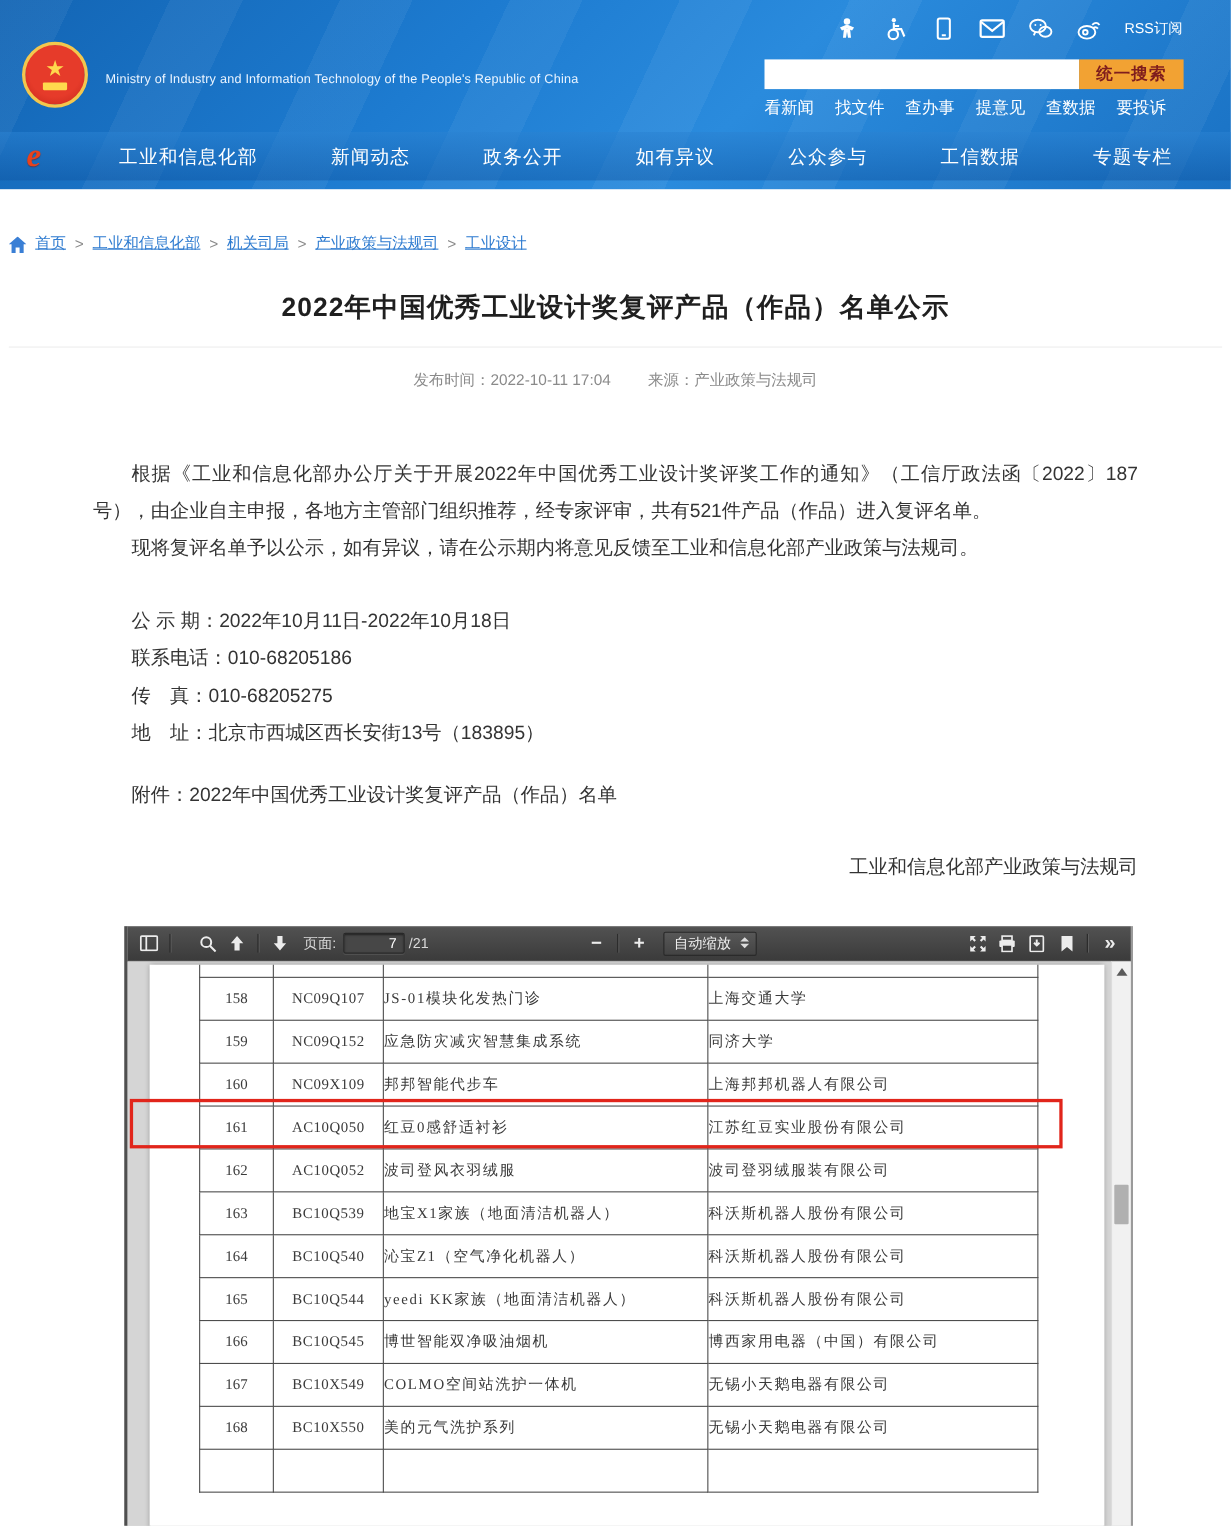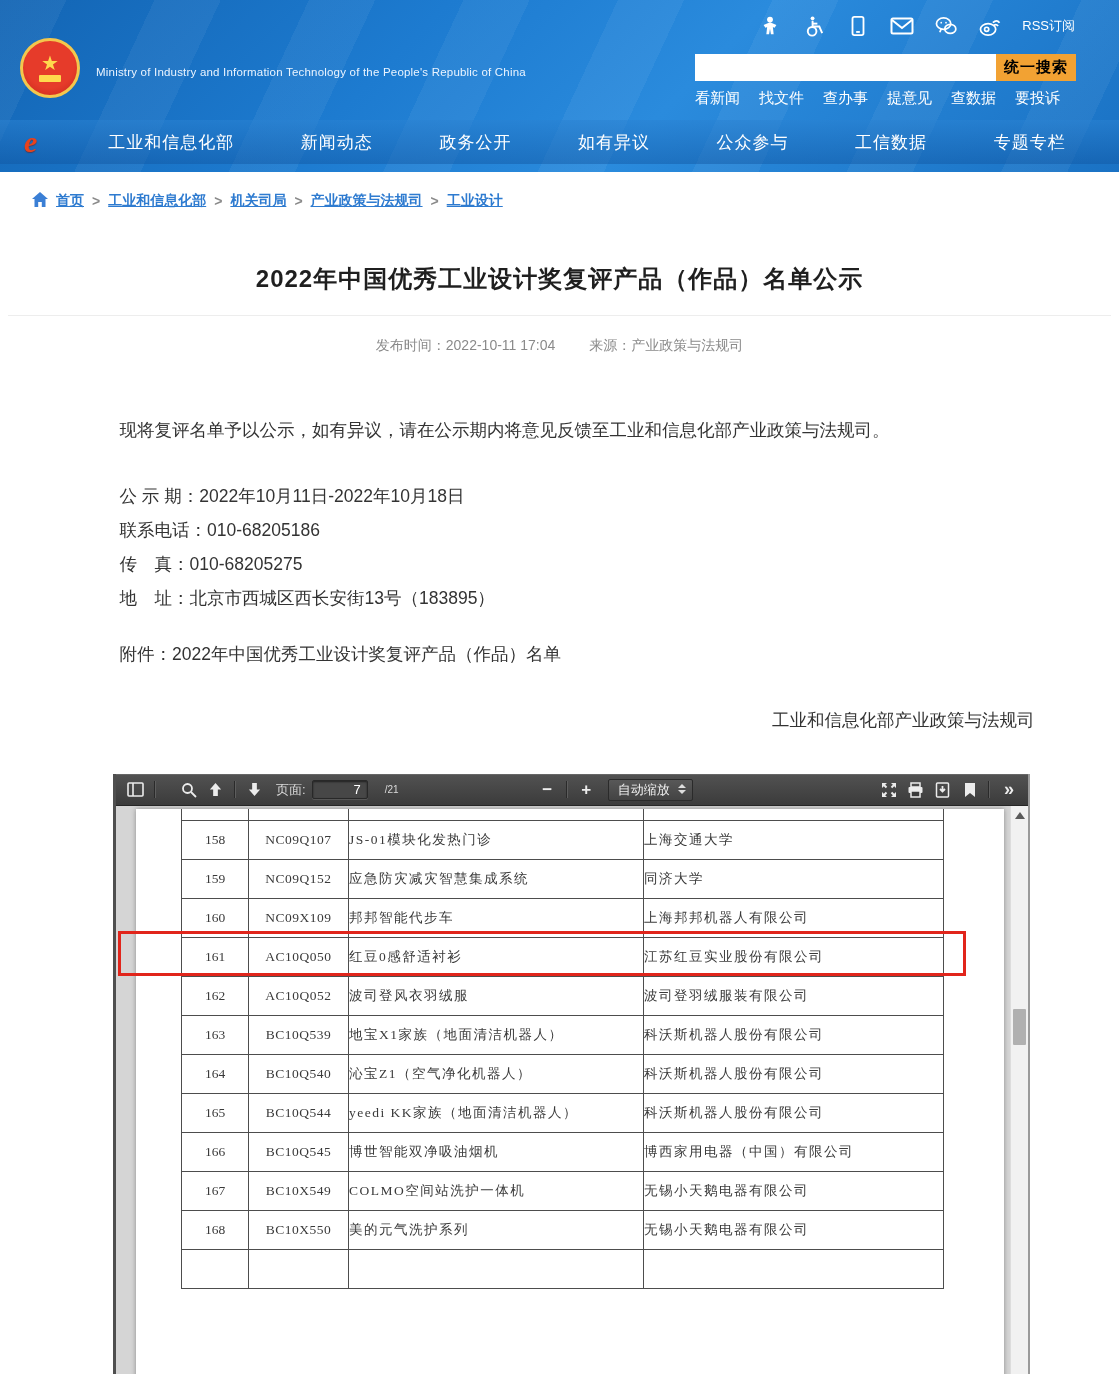--- a/index.html
+++ b/index.html
@@ -19,33 +19,33 @@
   .emblem{width:60px;height:60px;border-radius:50%;
     background:radial-gradient(circle at 50% 42%,#e63b2a 0 58%,#c3261a 100%);
     border:3px solid #f3c74d;display:flex;flex-direction:column;align-items:center;justify-content:center;}
   .emblem .star{color:#ffd94d;font-size:20px;line-height:18px;}
   .emblem .gate{width:22px;height:7px;background:#ffd94d;border-radius:1px;margin-top:3px;}
   .site-title{color:#fff;font-size:31px;font-weight:bold;letter-spacing:2px;line-height:34px;margin:0;
     text-shadow:0 1px 2px rgba(0,40,90,.35);}
   .site-subtitle{color:#eaf4ff;font-size:11.5px;margin-top:7px;letter-spacing:.2px;text-align:center;}
   .search-row{position:absolute;left:695px;top:54px;width:381px;height:27px;display:flex;z-index:3;}
   .search-input{flex:1;height:27px;border:none;outline:none;background:#fff;padding:0 8px;font-size:14px;}
-  .search-button{width:80px;height:27px;border:none;background:#f2a233;color:#000000;font-size:15px;
+  .search-button{width:95px;height:27px;border:none;background:#f2a233;color:#7f1d1d;font-size:15px;
     font-weight:bold;letter-spacing:1px;cursor:pointer;}
   .quick-links{position:absolute;left:695px;top:89px;display:flex;gap:19px;z-index:3;}
   .quick-link{color:#fff;font-size:15px;text-decoration:none;white-space:nowrap;cursor:pointer;}
   .main-nav{position:absolute;left:0;right:0;top:120px;height:44px;display:flex;align-items:center;z-index:3;
     background:linear-gradient(180deg,rgba(42,130,210,.55),rgba(16,85,160,.45));}
   .e-logo{position:absolute;left:24px;top:5px;font-family:"Liberation Serif",serif;font-style:italic;
     font-weight:bold;font-size:30px;color:#e8421c;text-shadow:0 1px 1px rgba(120,20,0,.5);}
   .nav-items{flex:1;margin-left:75px;margin-right:20px;display:flex;justify-content:space-around;align-items:center;}
   .nav-item{color:#fff;font-size:17px;text-decoration:none;letter-spacing:1px;cursor:pointer;white-space:nowrap;}
 
   
-  .breadcrumb-bar{margin-top:20px;height:38px;display:flex;align-items:flex-start;padding-left:32px;font-size:14px;font-weight:bold;}
+  .breadcrumb-bar{margin-top:20px;height:38px;display:flex;align-items:flex-end;padding-left:8px;font-size:14px;}
   .home-icon{margin-right:8px;display:flex;}
   .bc-link{color:#2e7bd0;text-decoration:underline;cursor:pointer;white-space:nowrap;}
   .bc-sep{color:#8a8a8a;margin:0 8px;}
 
   
   .article{width:950px;margin:0 auto;position:relative;color:#333;}
   .article-title{margin:33px 0 0 0;text-align:center;font-size:24px;font-weight:bold;color:#1f1f1f;letter-spacing:1px;}
   .title-divider{width:1103px;margin:20px auto 0 calc((950px - 1103px)/2);border-bottom:1px solid #ededed;}
   .article-meta{margin-top:21px;text-align:center;color:#8a8a8a;font-size:14px;}
   .article-meta span{margin:0 15px;}
@@ -60,21 +60,21 @@
     border-left:3px solid #4f4f4f;border-right:2px solid #9a9a9a;background:#d5d5d5;}
   .pdf-toolbar{height:32px;background:linear-gradient(180deg,#525252,#3b3b3b);display:flex;align-items:center;
     padding:0 6px;border-bottom:1px solid #262626;box-shadow:inset 0 1px 0 rgba(255,255,255,.12);}
   .tb-btn{min-width:27px;height:25px;display:flex;align-items:center;justify-content:center;cursor:pointer;
     border-radius:2px;}
   .tb-sep{width:0;height:17px;border-left:1px solid #2a2a2a;border-right:1px solid #5d5d5d;margin:0 5px;}
   .tb-label{color:#d9d9d9;font-size:13px;margin:0 6px 0 8px;white-space:nowrap;}
   .page-input{width:56px;height:19px;background:#474747;border:1px solid #282828;border-radius:2px;
     box-shadow:inset 0 1px 2px rgba(0,0,0,.55),0 1px 0 rgba(255,255,255,.12);color:#fff;font-size:13px;
     text-align:right;padding:0 6px;outline:none;}
-  .page-total{color:#d9d9d9;font-size:10px;margin-left:17px;white-space:nowrap;}
+  .page-total{color:#d9d9d9;font-size:13px;margin-left:4px;white-space:nowrap;}
   .spacer-a{flex:1.15;} .spacer-b{flex:1.55;}
   .mp-btn{color:#ececec;font-size:17px;font-weight:bold;}
   .zoom-select{position:relative;height:22px;margin-left:8px;padding:0 22px 0 9px;display:flex;align-items:center;
     background:linear-gradient(180deg,#585858,#434343);border:1px solid #2a2a2a;border-radius:2px;cursor:pointer;}
   .zoom-select .zs-text{color:#eee;font-size:13px;white-space:nowrap;}
   .zs-arrows{position:absolute;right:6px;top:4px;display:flex;flex-direction:column;gap:2px;}
   .zs-arrows i{display:block;width:0;height:0;border-left:4px solid transparent;border-right:4px solid transparent;}
   .zs-arrows .up{border-bottom:4px solid #ddd;} .zs-arrows .dn{border-top:4px solid #ddd;}
   .chev-more{color:#ececec;font-size:18px;font-weight:bold;letter-spacing:-1px;}
 
@@ -207,20 +207,21 @@
 
 <main class="article">
   <h2 class="article-title">2022年中国优秀工业设计奖复评产品（作品）名单公示</h2>
   <div class="title-divider"></div>
   <div class="article-meta">
     <span>发布时间：2022-10-11 17:04</span>
     <span>来源：产业政策与法规司</span>
   </div>
 
   <div class="article-body" id="article-paragraphs">
+      <p class="para">根据《工业和信息化部办公厅关于开展2022年中国优秀工业设计奖评奖工作的通知》（工信厅政法函〔2022〕187号），由企业自主申报，各地方主管部门组织推荐，经专家评审，共有521件产品（作品）进入复评名单。</p>
       <p class="para">现将复评名单予以公示，如有异议，请在公示期内将意见反馈至工业和信息化部产业政策与法规司。</p>
     </div>
 
   <div class="article-details" id="article-details">
       <div>公 示 期：2022年10月11日-2022年10月18日</div>
       <div>联系电话：010-68205186</div>
       <div>传　真：010-68205275</div>
       <div>地　址：北京市西城区西长安街13号（183895）</div>
     </div>
 

